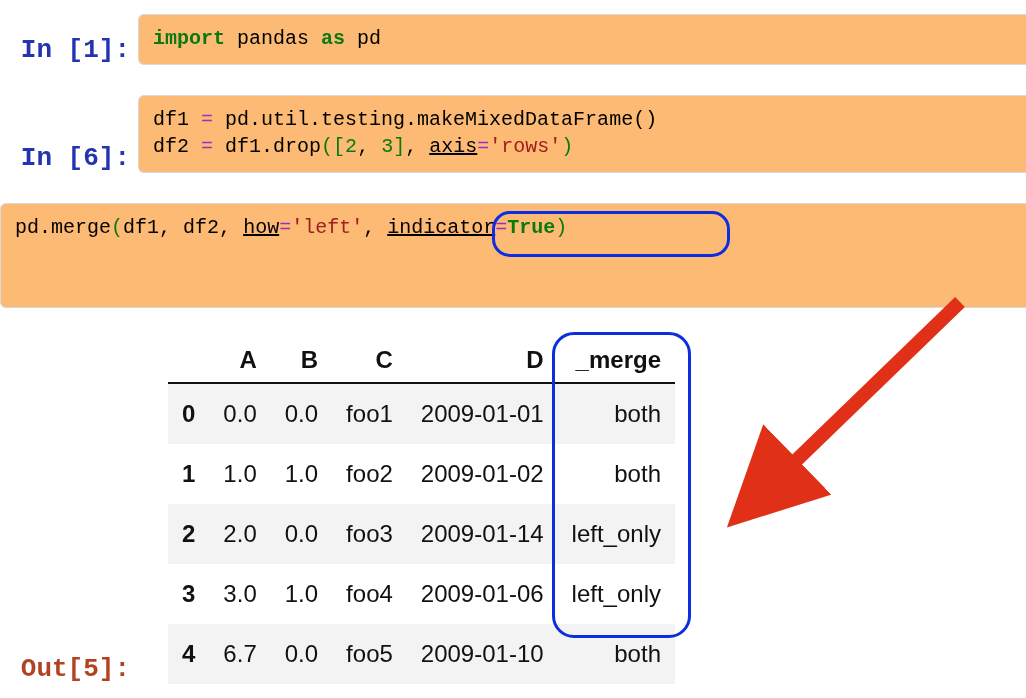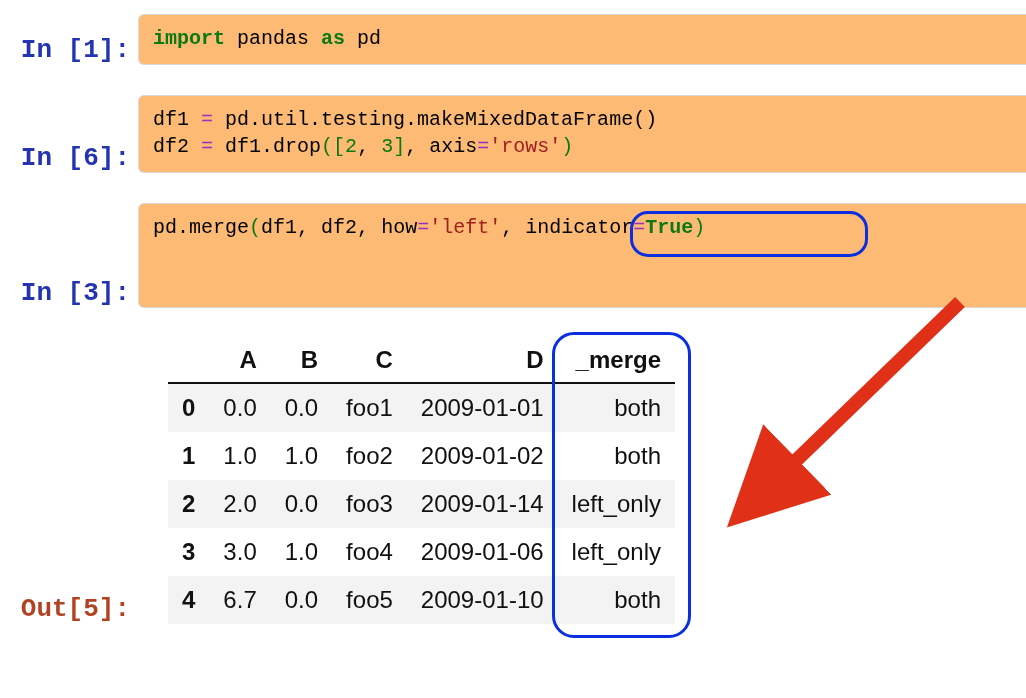--- a/index.html
+++ b/index.html
@@ -48,21 +48,21 @@
     position: relative;
     overflow: visible;
   }
   .tok-kw   { color: #0a7a10; font-weight: bold; }
   .tok-plain{ color: #000; }
   .tok-punc { color: #000; }
   .tok-op   { color: #9b2fbf; }
   .tok-paren{ color: #0a7a10; }
   .tok-num  { color: #0a7a10; }
   .tok-str  { color: #a0201f; }
-  .tok-arg  { color: #000; }
+  .tok-arg  { color: #000; text-decoration: underline; }
   .tok-true { color: #0a7a10; font-weight: bold; }
 
   .indicator-ring {
     position: absolute;
     border: 3px solid #0b2fe0;
     border-radius: 18px;
     pointer-events: none;
   }
 
   
@@ -83,21 +83,21 @@
     border-bottom: 2px solid #111;
     background: #fff;
   }
   table.df tbody th {
     font-weight: bold;
     text-align: right;
     padding: 10px 14px;
   }
   table.df tbody td {
     text-align: right;
-    padding: 10px 14px;
+    padding: 16px 14px;
   }
   table.df tbody tr:nth-child(odd) {
     background: #f3f3f3;
   }
   table.df tbody tr:nth-child(even) {
     background: #fff;
   }
 
   
   .merge-col-ring {
@@ -125,21 +125,20 @@
     <div class="prompt prompt-in">In [1]:</div>
     <div class="code-box"><span class="tok-kw">import</span><span class="tok-plain"> </span><span class="tok-plain">pandas</span><span class="tok-plain"> </span><span class="tok-kw">as</span><span class="tok-plain"> </span><span class="tok-plain">pd</span></div>
   </div>
 
   <div class="cell-row">
     <div class="prompt prompt-in">In [6]:</div>
     <div class="code-box"><span class="tok-plain">df1</span><span class="tok-plain"> </span><span class="tok-op">=</span><span class="tok-plain"> </span><span class="tok-plain">pd.util.testing.makeMixedDataFrame()</span><br><span class="tok-plain">df2</span><span class="tok-plain"> </span><span class="tok-op">=</span><span class="tok-plain"> </span><span class="tok-plain">df1.drop</span><span class="tok-paren">(</span><span class="tok-paren">[</span><span class="tok-num">2</span><span class="tok-punc">,</span><span class="tok-plain"> </span><span class="tok-num">3</span><span class="tok-paren">]</span><span class="tok-punc">,</span><span class="tok-plain"> </span><span class="tok-arg">axis</span><span class="tok-op">=</span><span class="tok-str">'rows'</span><span class="tok-paren">)</span></div>
   </div>
 
   <div class="cell-row">
-    <div class="prompt prompt-in">In [3]:</div>
     <div class="code-box" id="code3"><span class="tok-plain">pd.merge</span><span class="tok-paren">(</span><span class="tok-plain">df1</span><span class="tok-punc">,</span><span class="tok-plain"> </span><span class="tok-plain">df2</span><span class="tok-punc">,</span><span class="tok-plain"> </span><span class="tok-arg">how</span><span class="tok-op">=</span><span class="tok-str">'left'</span><span class="tok-punc">,</span><span class="tok-plain"> </span><span id="ind-start" class="tok-arg">indicator</span><span class="tok-op">=</span><span id="ind-end" class="tok-true">True</span><span class="tok-paren">)</span>
       <div id="indicator-ring" class="indicator-ring" style="left: 490.766px; top: 7px; width: 232.469px; height: 40px;"></div>
     </div>
   </div>
 
   <div class="cell-row">
     <div class="prompt prompt-out">Out[5]:</div>
     <div class="out-area">
       <table class="df" id="df-table">
         <thead>

